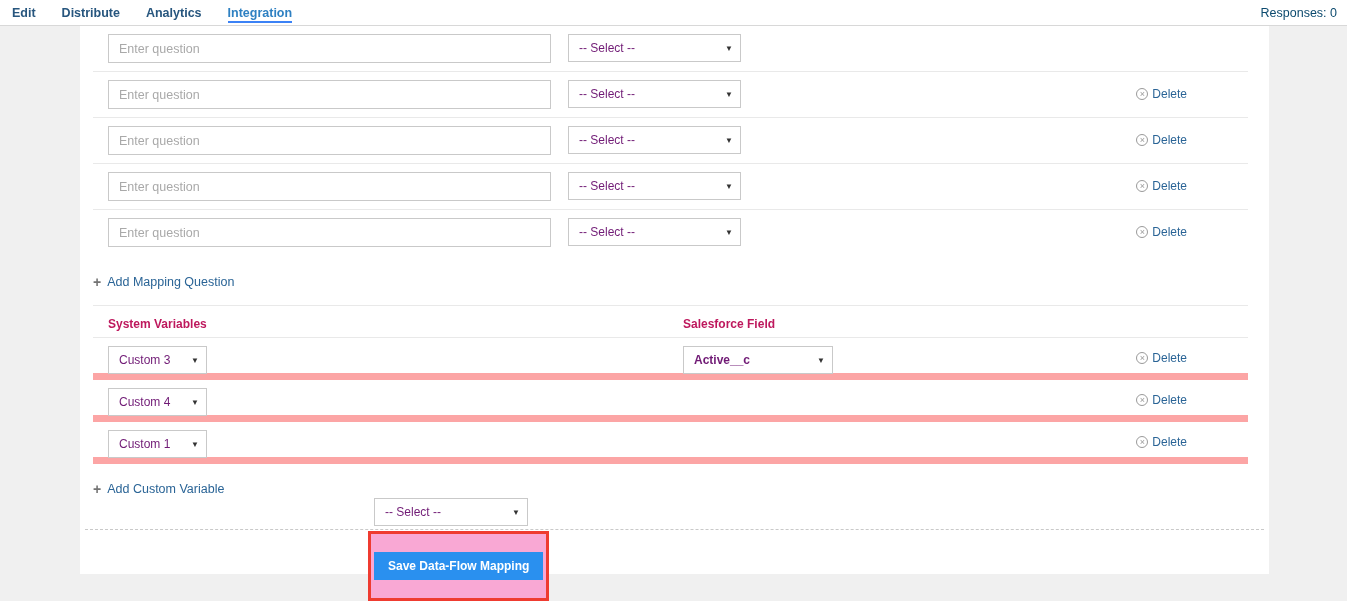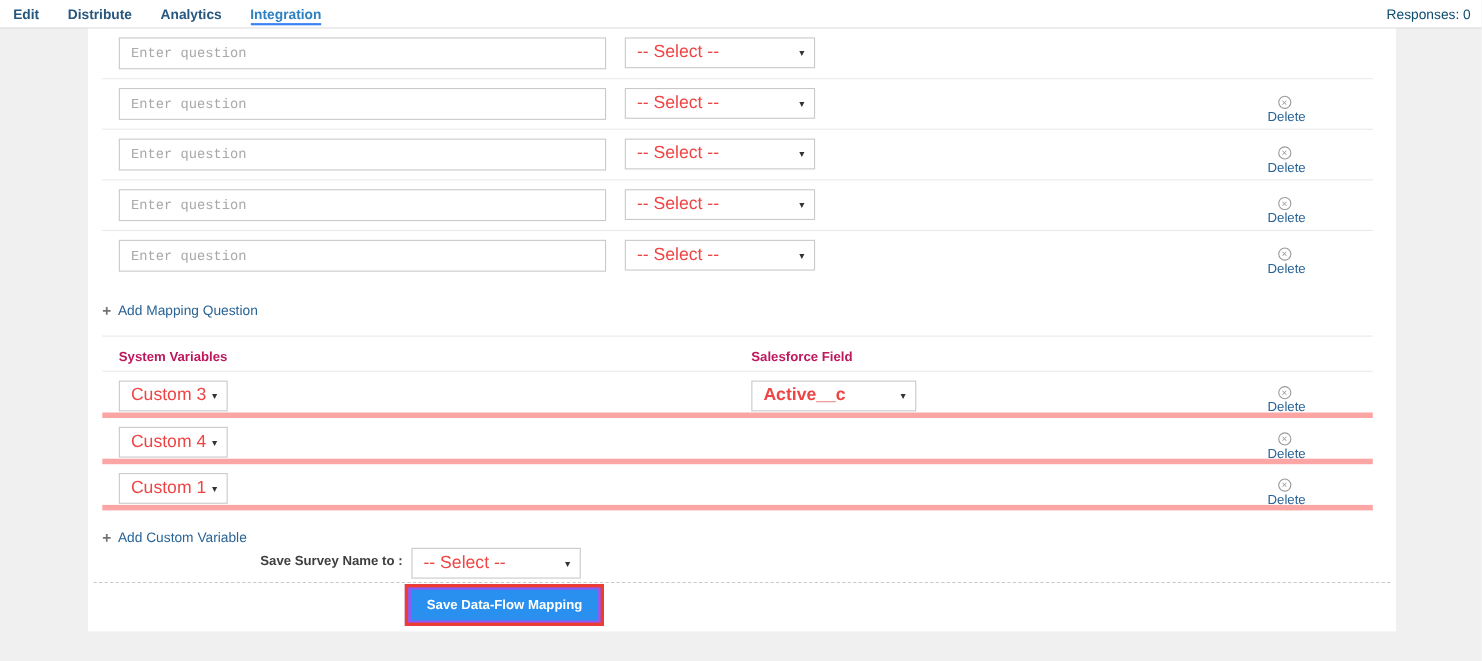--- a/index.html
+++ b/index.html
@@ -38,39 +38,39 @@
   }
 
   
   .q-row {
     position:absolute; left:13px; right:21px; height:46px;
   }
   .q-row.sep { border-bottom:1px solid #e9e9e9; }
   .q-input {
     position:absolute; left:15px; top:8px; width:443px; height:29px;
     border:1px solid #c9c9c9; background:#fff;
-    padding:0 10px; font-family:Liberation Mono, monospace;
+    padding:0 10px; font-family:Liberation Sans, sans-serif;
     font-size:12.5px; color:#555;
   }
   .q-input::placeholder { color:#a9a9a9; opacity:1; }
 
   .sel {
     position:absolute; background:#fff; border:1px solid #c9c9c9;
-    height:28px; line-height:26px; color:#ef4444; font-size:16px;
+    height:28px; line-height:26px; color:#701a75; font-size:12px;
     padding:0 20px 0 10px; cursor:pointer; white-space:nowrap; overflow:hidden;
   }
   .sel::after {
     content:"▼"; position:absolute; right:7px; top:0;
     font-size:8px; color:#333; line-height:27px;
   }
   .q-sel { left:475px; top:8px; width:173px; }
 
   .del {
     position:absolute; right:61px; top:15px;
-    display:flex; align-items:center; cursor:pointer; text-decoration:none;flex-direction:column;
+    display:flex; align-items:center; cursor:pointer; text-decoration:none;
   }
   .del-icon {
     width:12px; height:12px; border:1px solid #9a9a9a; border-radius:50%;
     color:#9a9a9a; font-size:9px; line-height:10px; text-align:center;
     display:inline-block; margin-right:4px;
   }
   .del-icon::before { content:"×"; }
   .del-label { color:#2a6496; font-size:12px; }
 
   .add-link {
@@ -81,36 +81,36 @@
     color:#737373; font-weight:bold; font-size:14px; margin-right:6px; line-height:14px;
   }
   .plus-icon::before { content:"+"; }
   .add-label { color:#2a6496; font-size:12.5px; }
 
   .hline { position:absolute; left:13px; right:21px; border-top:1px solid #e9e9e9; }
 
   .col-header { position:absolute; font-weight:bold; color:#be185d; font-size:12px; }
 
   
-  .v-row { position:absolute; left:13px; right:21px; height:42px; border-bottom:5px solid #fca5a5; }
+  .v-row { position:absolute; left:13px; right:21px; height:42px; border-bottom:7px solid #fca5a5; }
   .v-sys-sel { left:15px; top:8px; width:99px; }
   .v-sf-sel  { left:590px; top:8px; width:150px;font-weight:bold; }
   .v-row .del { top:13px; }
 
   .save-name-label {
     position:absolute; left:0; top:477px; width:286px; text-align:right;
     font-weight:bold; color:#3f3f3f; font-size:12px;
   }
   .save-name-sel { left:294px; top:472px; width:154px; }
 
   .dashed { position:absolute; left:5px; right:5px; top:503px; border-top:1px dashed #c9c9c9; }
 
   .save-btn-wrap {
     position:absolute; left:288px; top:505px;
-    border:3px solid #ef3b30; padding:2px 3px; background:#8b5cf6;
+    border:3px solid #ef3b30; padding:18px 3px; background:#f9a8d4;
   }
   .save-btn {
     display:block; background:#2a90ef; color:#ffffff; border:none;
     font-family:"Liberation Sans", sans-serif; font-weight:bold; font-size:12px;
     height:28px; padding:0 14px; cursor:pointer;
   }
 </style>
 </head>
 <body>
 
@@ -218,21 +218,20 @@
       <span class="del-icon"></span>
       <span class="del-label">Delete</span>
     </a>
   </div>
 
   <a class="add-link" style="top:456px">
     <span class="plus-icon"></span>
     <span class="add-label">Add Custom Variable</span>
   </a>
 
-  <div class="save-name-label">Save Survey Name to :</div>
   <div class="sel save-name-sel">
     <span>-- Select --</span>
   </div>
 
   <div class="dashed"></div>
 
   <div class="save-btn-wrap">
     <button class="save-btn">Save Data-Flow Mapping</button>
   </div>
 

